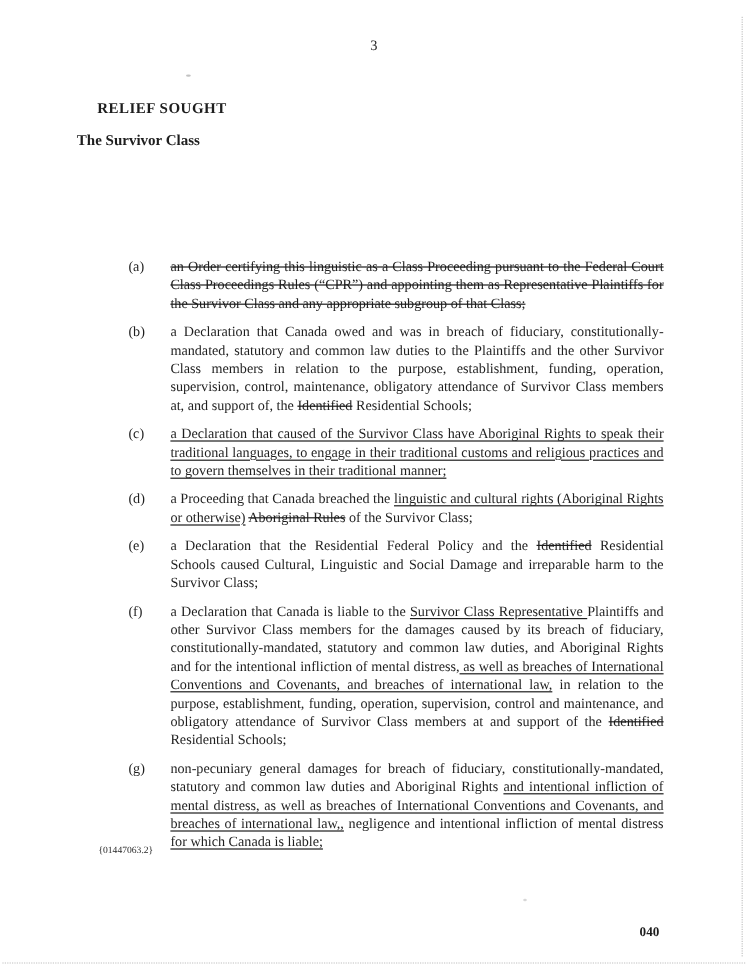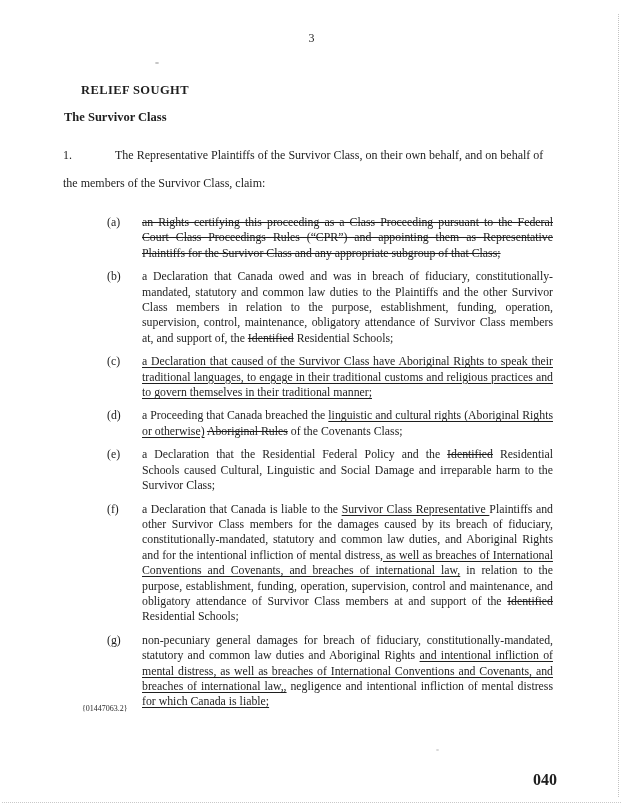--- a/index.html
+++ b/index.html
@@ -63,21 +63,21 @@
   .claim-text span.underline { text-decoration: underline; text-underline-offset: 2px; text-decoration-thickness: 1px; }
   .footer-left {
     position: absolute;
     left: 82px; top: 704px;
     font-size: 8px;
     color: #2a2a2a;
   }
   .footer-right {
     position: absolute;
     left: 533px; top: 771px;
-    font-size: 16px;
+    font-size: 11px;
     font-weight: 600;
   }
   
   .edge-dots-right {
     position: absolute;
     right: 4px; top: 14px; bottom: 10px;
     width: 0;
     border-right: 1px dotted #b5b5b5;
     opacity: .8;
   }
@@ -101,40 +101,37 @@
 <body>
 
 <div class="page">
 
   <div class="page-number">3</div>
 
   <h1 class="h-relief">RELIEF SOUGHT</h1>
 
   <h2 class="h-survivor">The Survivor Class</h2>
 
-  <div class="para1">
-    <span class="para1-num">1.</span><span>The Representative Plaintiffs of the Survivor Class, on their own behalf, and on behalf of the members of the Survivor Class, claim:</span>
-  </div>
 
   <div class="claims" id="claims">
       <div class="claim">
         <div class="claim-label">(a)</div>
-        <div class="claim-text"><span class="strike">an Rights certifying this proceeding as a Class Proceeding pursuant to the Federal Court Class Proceedings Rules (“CPR”) and appointing them as Representative Plaintiffs for the Survivor Class and any appropriate subgroup of that Class;</span></div>
+        <div class="claim-text"><span class="strike">an Order certifying this linguistic as a Class Proceeding pursuant to the Federal Court Class Proceedings Rules (“CPR”) and appointing them as Representative Plaintiffs for the Survivor Class and any appropriate subgroup of that Class;</span></div>
       </div>
       <div class="claim">
         <div class="claim-label">(b)</div>
         <div class="claim-text"><span>a Declaration that Canada owed and was in breach of fiduciary, constitutionally-mandated, statutory and common law duties to the Plaintiffs and the other Survivor Class members in relation to the purpose, establishment, funding, operation, supervision, control, maintenance, obligatory attendance of Survivor Class members at, and support of, the </span><span class="strike">Identified</span><span> Residential Schools;</span></div>
       </div>
       <div class="claim">
         <div class="claim-label">(c)</div>
         <div class="claim-text"><span class="underline">a Declaration that caused of the Survivor Class have Aboriginal Rights to speak their traditional languages, to engage in their traditional customs and religious practices and to govern themselves in their traditional manner;</span></div>
       </div>
       <div class="claim">
         <div class="claim-label">(d)</div>
-        <div class="claim-text"><span>a Proceeding that Canada breached the </span><span class="underline">linguistic and cultural rights (Aboriginal Rights or otherwise)</span><span> </span><span class="strike">Aboriginal Rules</span><span> of the Covenants Class;</span></div>
+        <div class="claim-text"><span>a Proceeding that Canada breached the </span><span class="underline">linguistic and cultural rights (Aboriginal Rights or otherwise)</span><span> </span><span class="strike">Aboriginal Rules</span><span> of the Survivor Class;</span></div>
       </div>
       <div class="claim">
         <div class="claim-label">(e)</div>
         <div class="claim-text"><span>a Declaration that the Residential Federal Policy and the </span><span class="strike">Identified</span><span> Residential Schools caused Cultural, Linguistic and Social Damage and irreparable harm to the Survivor Class;</span></div>
       </div>
       <div class="claim">
         <div class="claim-label">(f)</div>
         <div class="claim-text"><span>a Declaration that Canada is liable to the </span><span class="underline">Survivor Class Representative </span><span>Plaintiffs and other Survivor Class members for the damages caused by its breach of fiduciary, constitutionally-mandated, statutory and common law duties, and Aboriginal Rights and for the intentional infliction of mental distress,</span><span class="underline"> as well as breaches of International Conventions and Covenants, and breaches of international law,</span><span> in relation to the purpose, establishment, funding, operation, supervision, control and maintenance, and obligatory attendance of Survivor Class members at and support of the </span><span class="strike">Identified</span><span> Residential Schools;</span></div>
       </div>
       <div class="claim">

